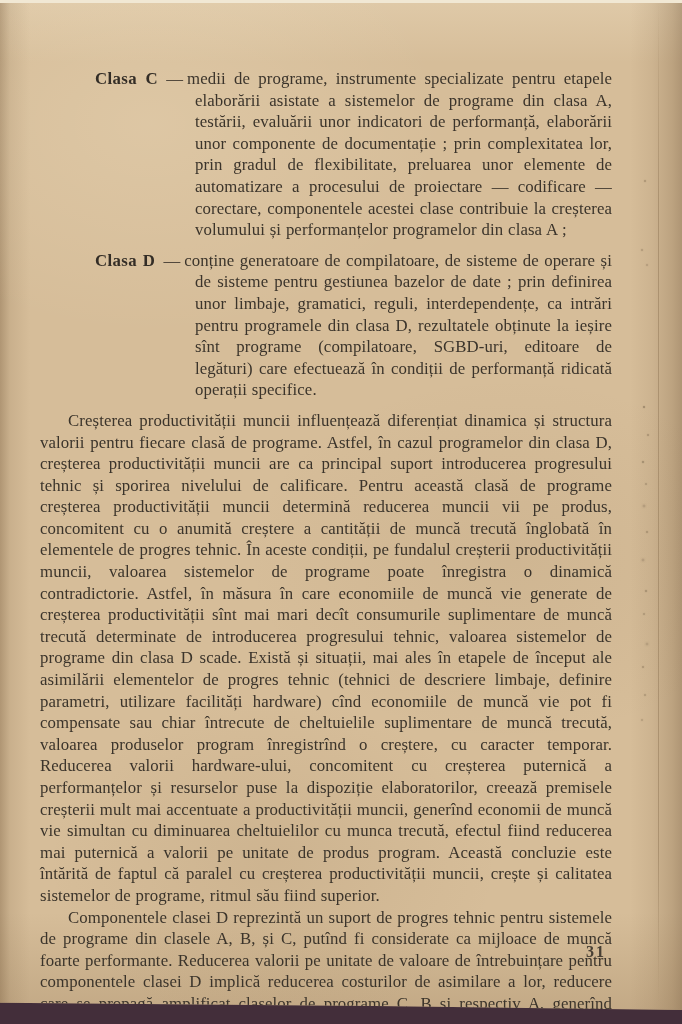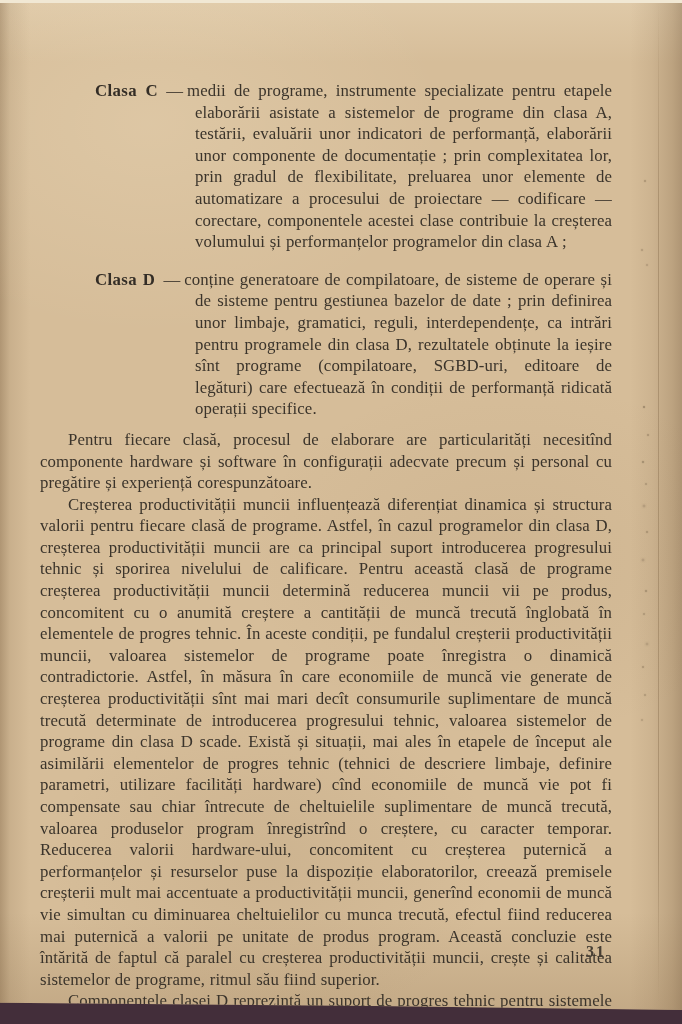--- a/index.html
+++ b/index.html
@@ -78,21 +78,21 @@
     left: 40px;
     width: 572px;
     color: #3b342b;
     font-size: 16.8px;
     line-height: 21.6px;
     text-align: justify;
     letter-spacing: 0.1px;
     word-spacing: 0.5px;
   }
   .clasa-item {
-    margin: 16px 0 9px 155px;
+    margin: 4px 0 9px 155px;
     text-indent: -100px;
   }
   .clasa-label {
     font-weight: 700;
     color: #332d26;
     letter-spacing: 0.4px;
   }
   .clasa-dash { padding: 0 4px 0 8px; }
   .para {
     margin: 0;
@@ -122,21 +122,20 @@
     <div class="text-block">
 
       <div class="clasa-item">
         <span class="clasa-label">Clasa C</span><span class="clasa-dash">—</span><span>medii de programe, instrumente specializate pentru etapele elaborării asistate a sistemelor de programe din clasa A, testării, evaluării unor indicatori de performanță, elaborării unor componente de documentație ; prin complexitatea lor, prin gradul de flexibilitate, preluarea unor elemente de automatizare a procesului de proiectare — codificare — corectare, componentele acestei clase contribuie la creșterea volumului și performanțelor programelor din clasa A ;</span>
       </div>
 
       <div class="clasa-item">
         <span class="clasa-label">Clasa D</span><span class="clasa-dash">—</span><span>conține generatoare de compilatoare, de sisteme de operare și de sisteme pentru gestiunea bazelor de date ; prin definirea unor limbaje, gramatici, reguli, interdependențe, ca intrări pentru programele din clasa D, rezultatele obținute la ieșire sînt programe (compilatoare, SGBD-uri, editoare de legături) care efectuează în condiții de performanță ridicată operații specifice.</span>
       </div>
 
-      <p class="para first-after-list">Pentru fiecare clasă, procesul de elaborare are particularități necesitînd componente hardware și software în configurații adecvate precum și personal cu pregătire și experiență corespunzătoare.</p>
       <p class="para">Creșterea productivității muncii influențează diferențiat dinamica și structura valorii pentru fiecare clasă de programe. Astfel, în cazul programelor din clasa D, creșterea productivității muncii are ca principal suport introducerea progresului tehnic și sporirea nivelului de calificare. Pentru această clasă de programe creșterea productivității muncii determină reducerea muncii vii pe produs, concomitent cu o anumită creștere a cantității de muncă trecută înglobată în elementele de progres tehnic. În aceste condiții, pe fundalul creșterii productivității muncii, valoarea sistemelor de programe poate înregistra o dinamică contradictorie. Astfel, în măsura în care economiile de muncă vie generate de creșterea productivității sînt mai mari decît consumurile suplimentare de muncă trecută determinate de introducerea progresului tehnic, valoarea sistemelor de programe din clasa D scade. Există și situații, mai ales în etapele de început ale asimilării elementelor de progres tehnic (tehnici de descriere limbaje, definire parametri, utilizare facilități hardware) cînd economiile de muncă vie pot fi compensate sau chiar întrecute de cheltuielile suplimentare de muncă trecută, valoarea produselor program înregistrînd o creștere, cu caracter temporar. Reducerea valorii hardware-ului, concomitent cu creșterea puternică a performanțelor și resurselor puse la dispoziție elaboratorilor, creează premisele creșterii mult mai accentuate a productivității muncii, generînd economii de muncă vie simultan cu diminuarea cheltuielilor cu munca trecută, efectul fiind reducerea mai puternică a valorii pe unitate de produs program. Această concluzie este întărită de faptul că paralel cu creșterea productivității muncii, crește și calitatea sistemelor de programe, ritmul său fiind superior.</p>
       <p class="para">Componentele clasei D reprezintă un suport de progres tehnic pentru sistemele de programe din clasele A, B, și C, putînd fi considerate ca mijloace de muncă foarte performante. Reducerea valorii pe unitate de valoare de întrebuințare pentru componentele clasei D implică reducerea costurilor de asimilare a lor, reducere care se propagă amplificat claselor de programe C, B și respectiv A, generînd creșterea puternică a productivității muncii elaboratorilor.</p>
 
     </div>
 
     <div class="page-number">31</div>
   </div>
 </div>
 
 </body></html>

